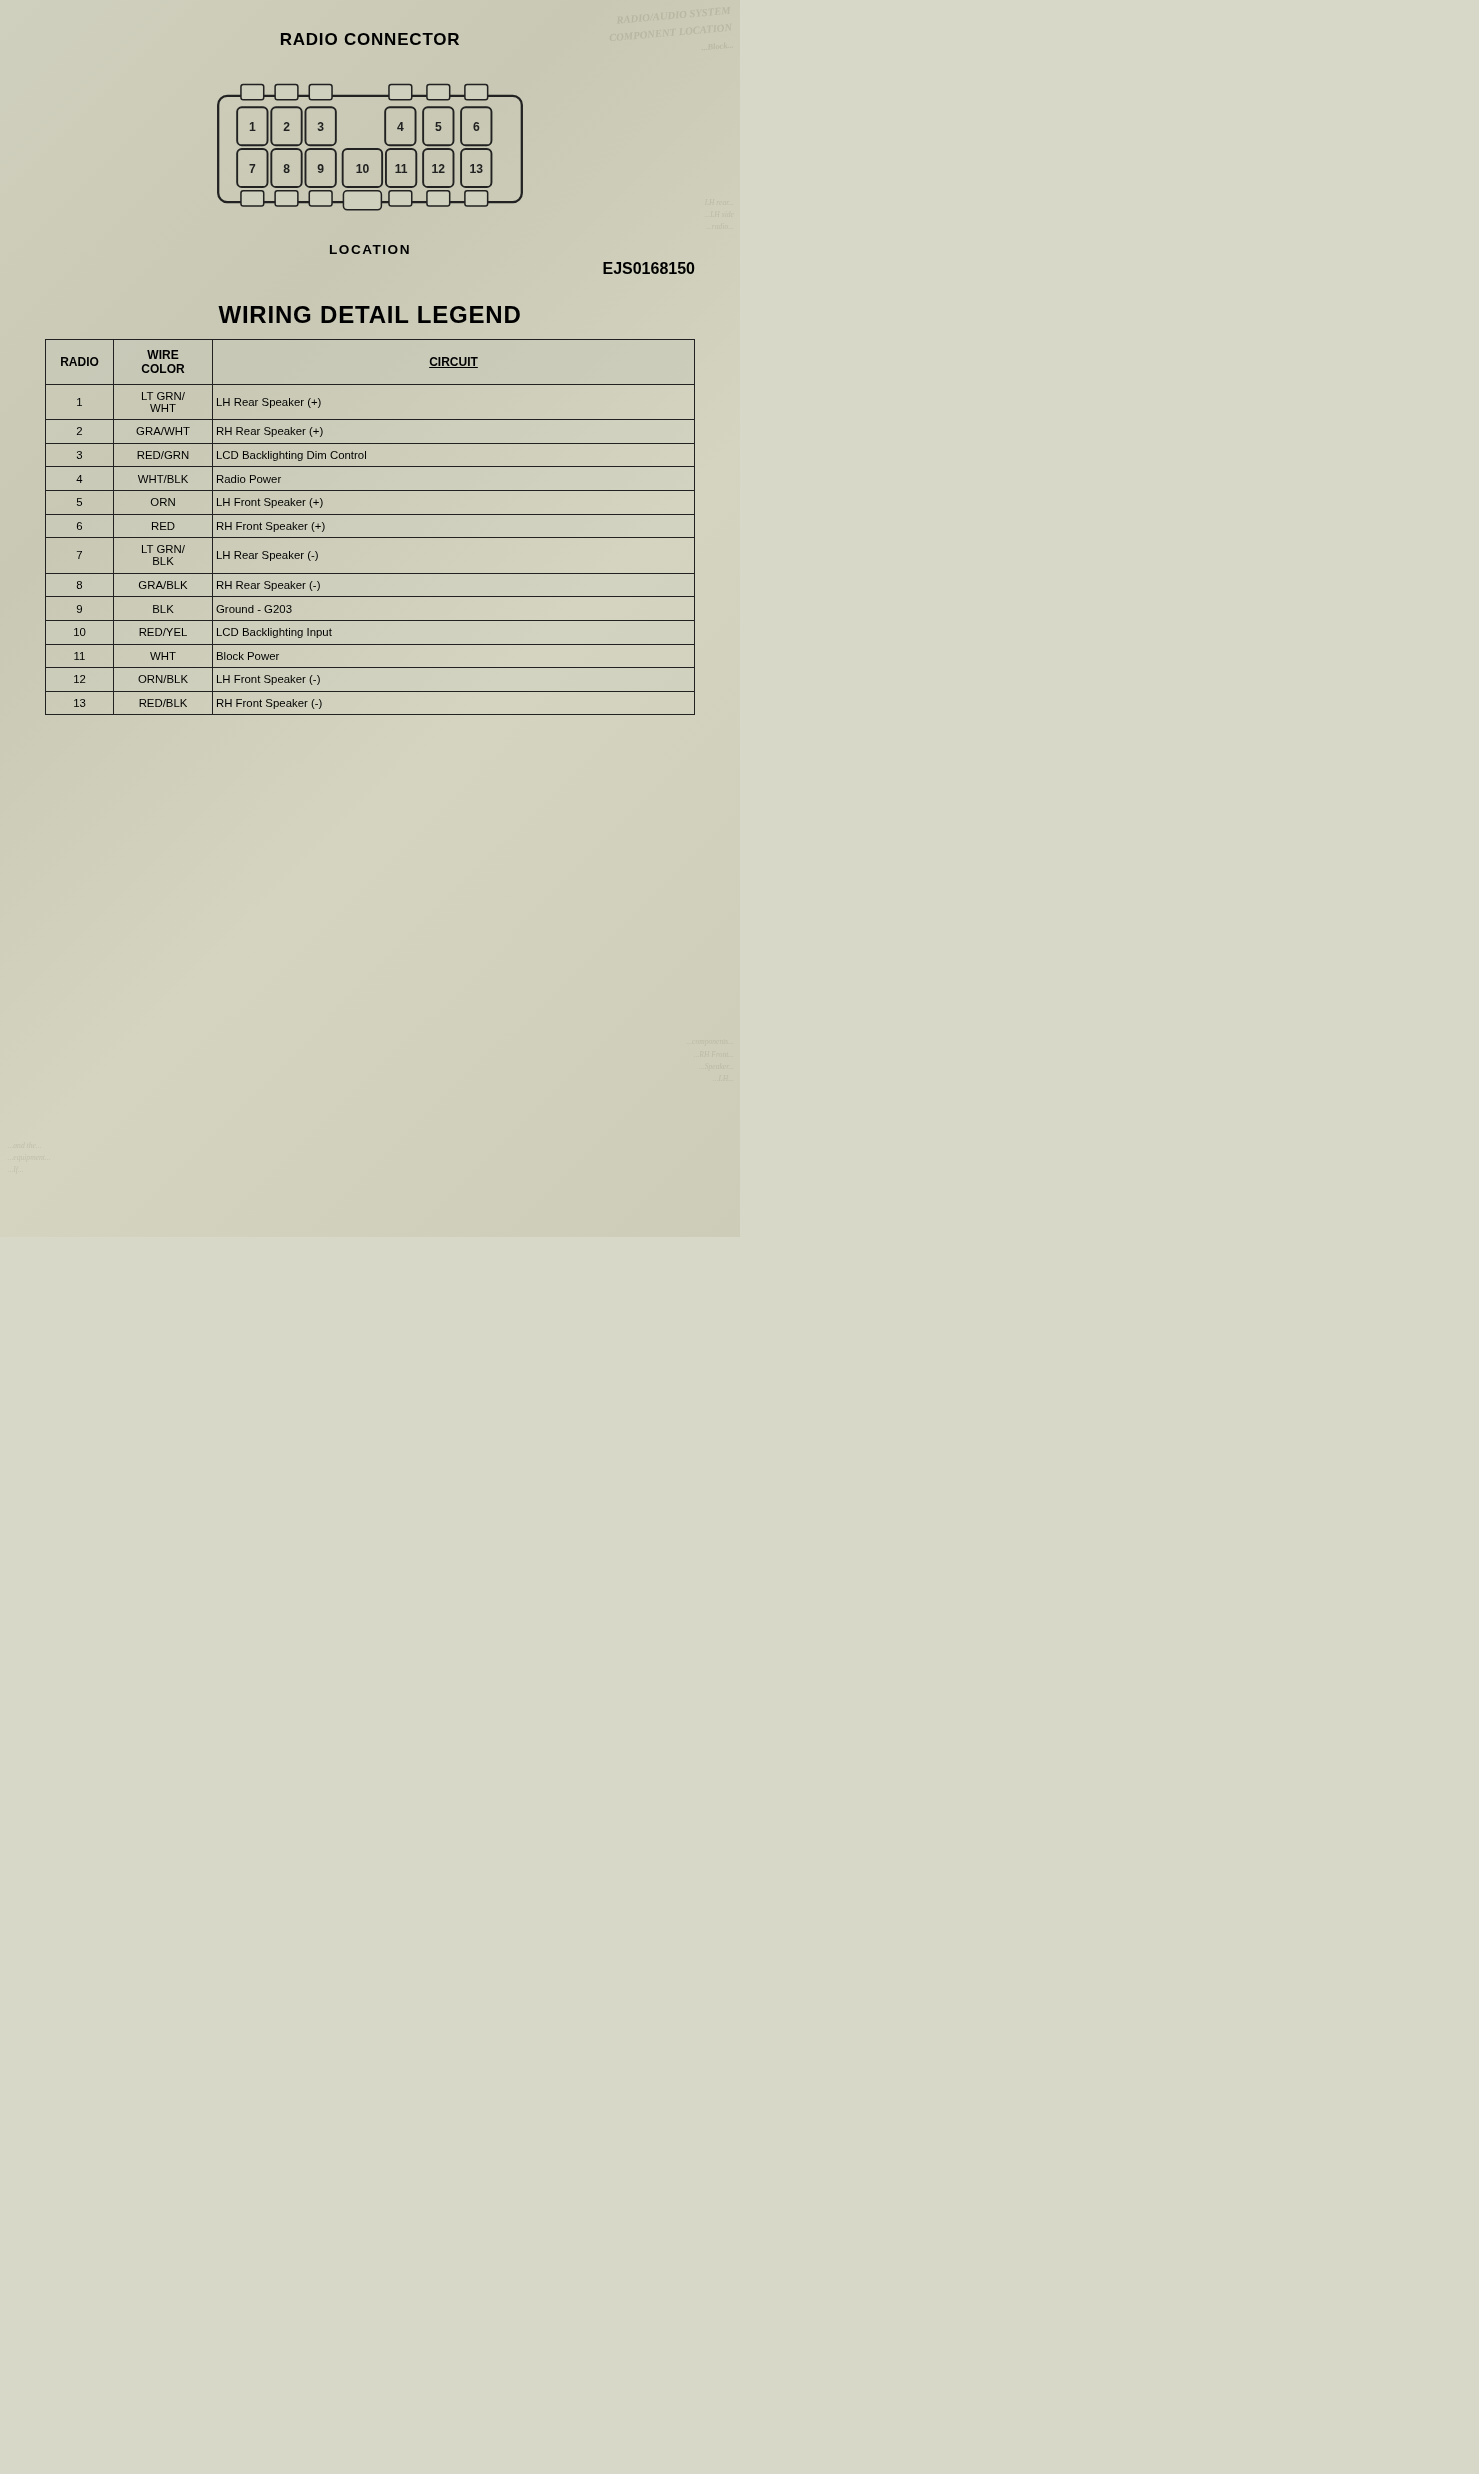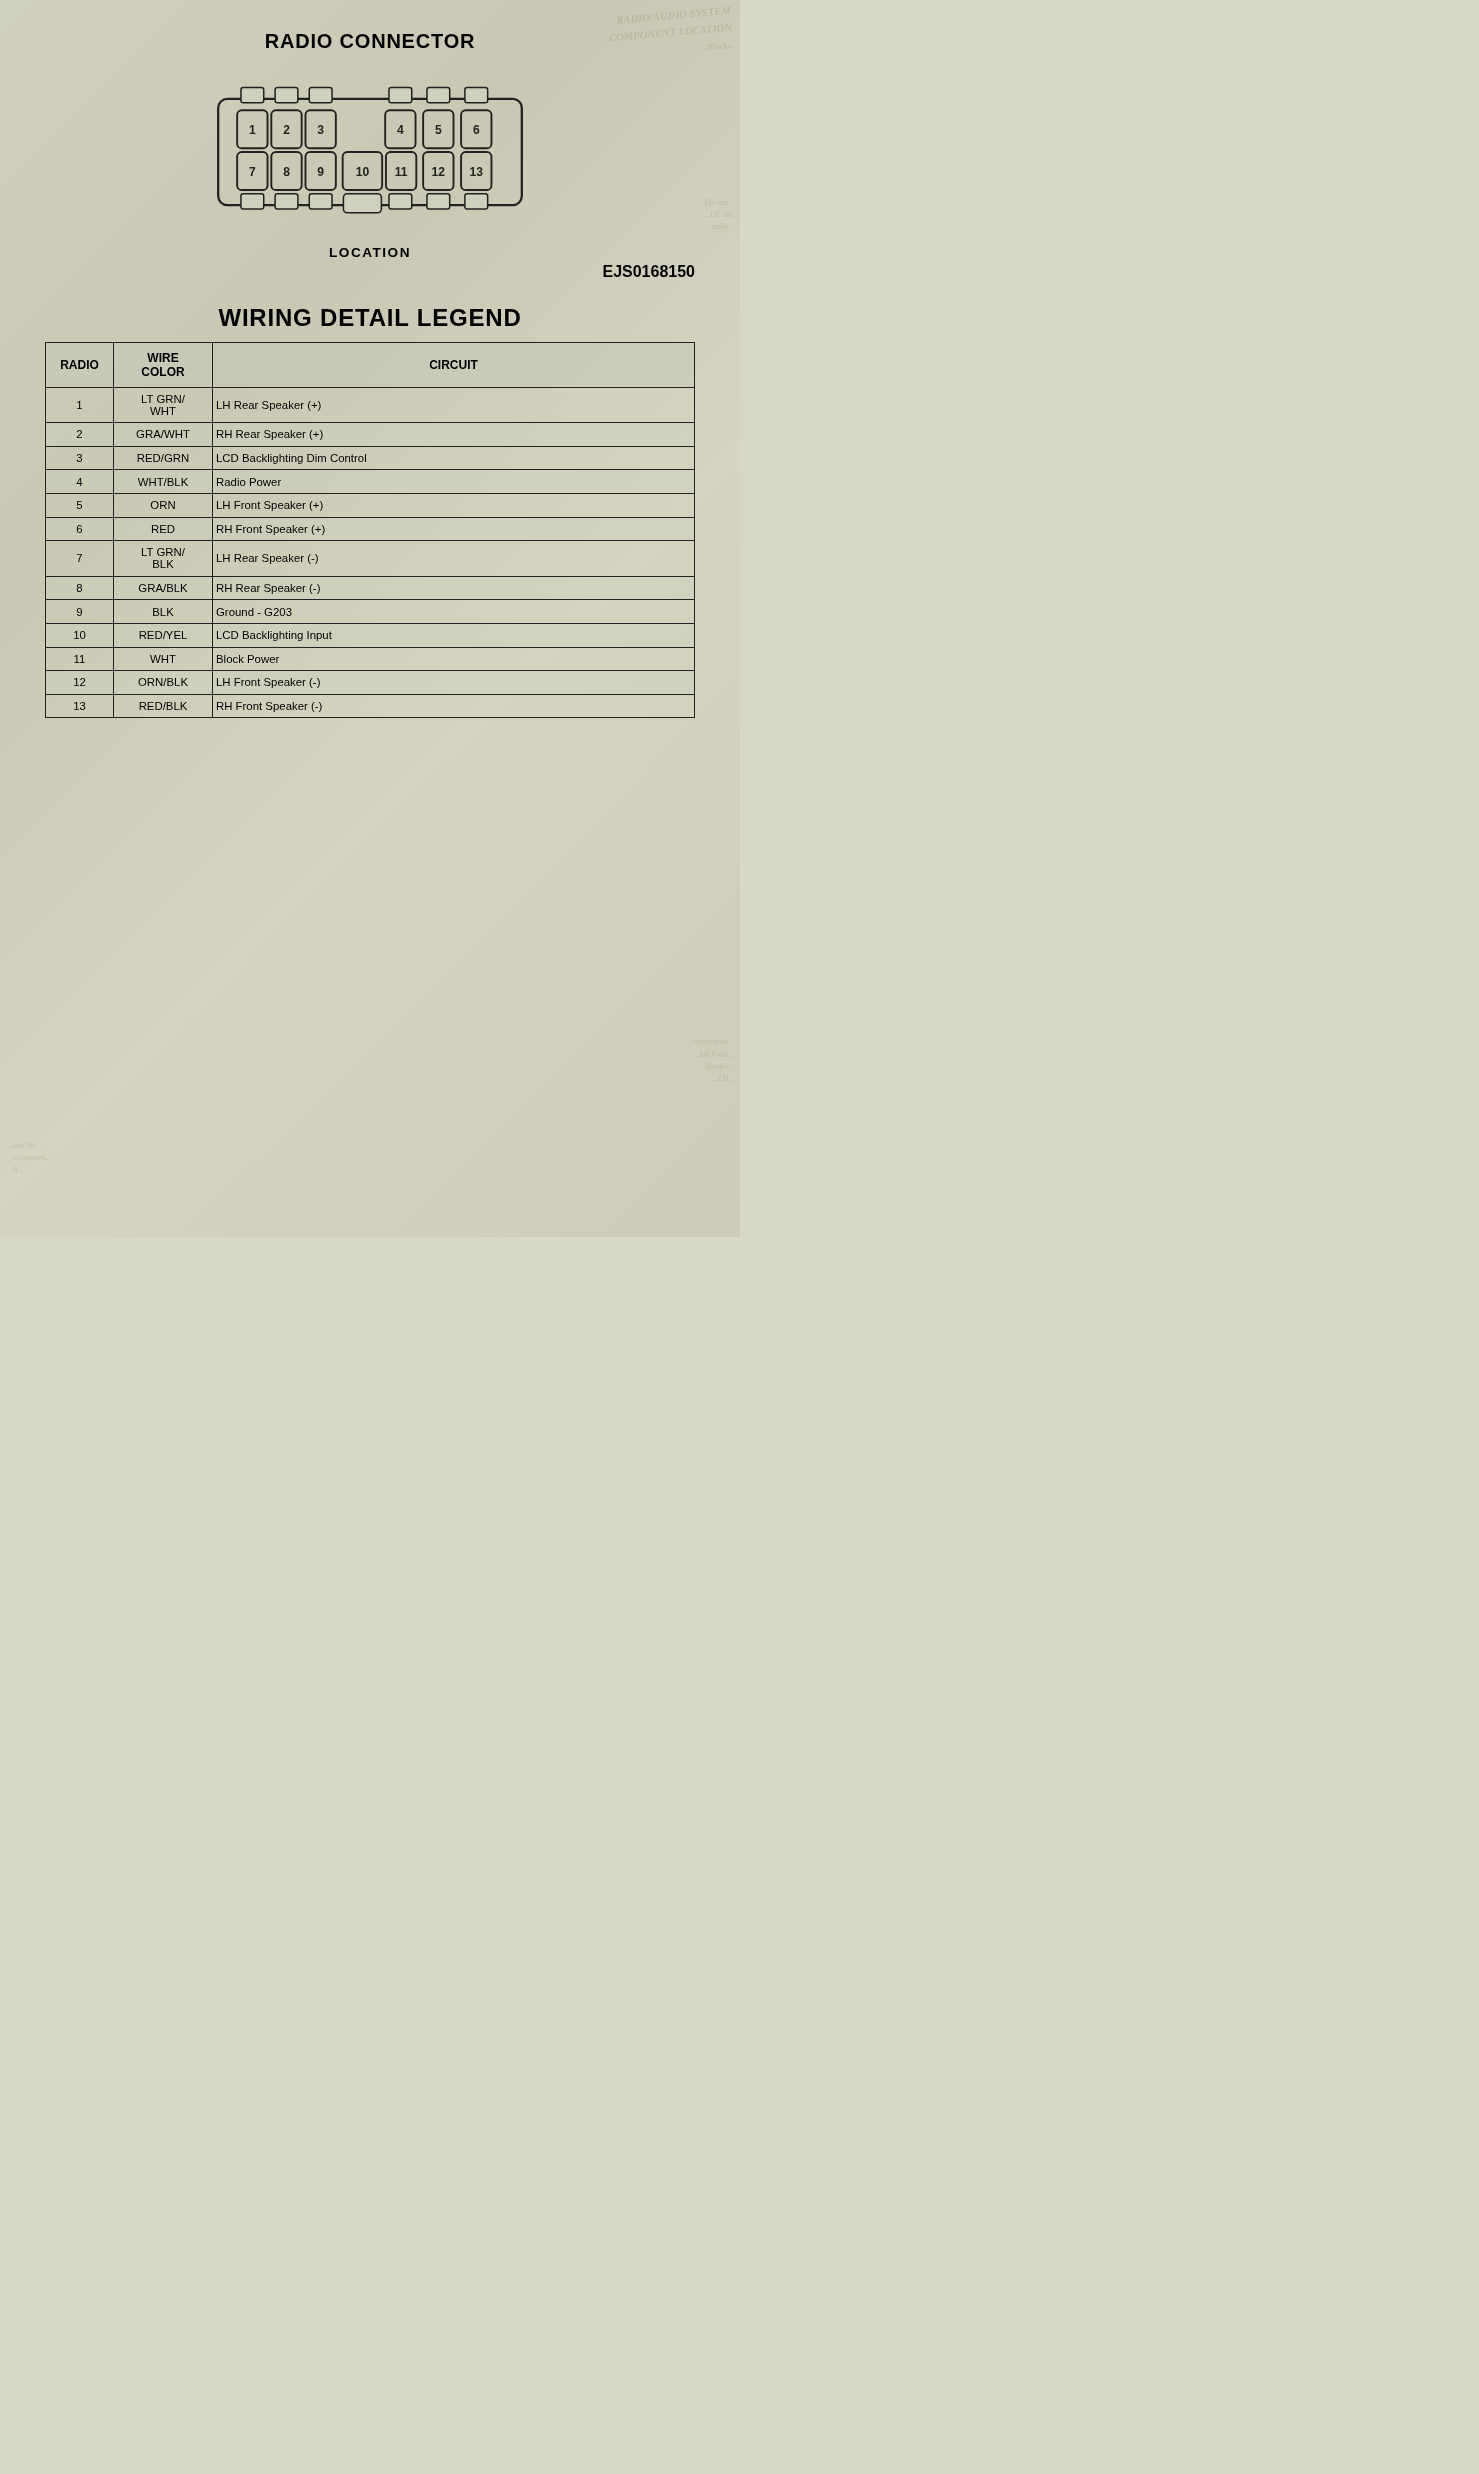--- a/index.html
+++ b/index.html
@@ -40,21 +40,21 @@
       transform: rotate(-5deg);
     }
 
     .main-content {
       position: relative;
       z-index: 2;
     }
 
     .section-title {
       text-align: center;
-      font-size: 20px;
+      font-size: 17px;
       font-weight: bold;
       letter-spacing: 0.8px;
       margin-bottom: 15px;
       font-family: Arial, sans-serif;
     }
 
     
     .connector-area {
       display: flex;
       flex-direction: column;
@@ -124,21 +124,21 @@
     .wiring-table tr:nth-child(even) td {
       background: rgba(210,210,195,0.3);
     }
 
     .header-row th {
       padding: 7.6px 6px;
     }
 
     .col-cavity { width: 68px; }
     .col-wire { width: 99px; }
-    .col-circuit { width: auto; }
+    .col-circuit { width: auto; text-decoration: underline; }
   </style>
 </head>
 <body>
 
 <div class="page-bg">
 
   <div class="bg-text bg-text-top-right">
     RADIO/AUDIO SYSTEM<br>
     COMPONENT LOCATION<br>
     <span style="font-size:8.3px;">...Block...</span>

